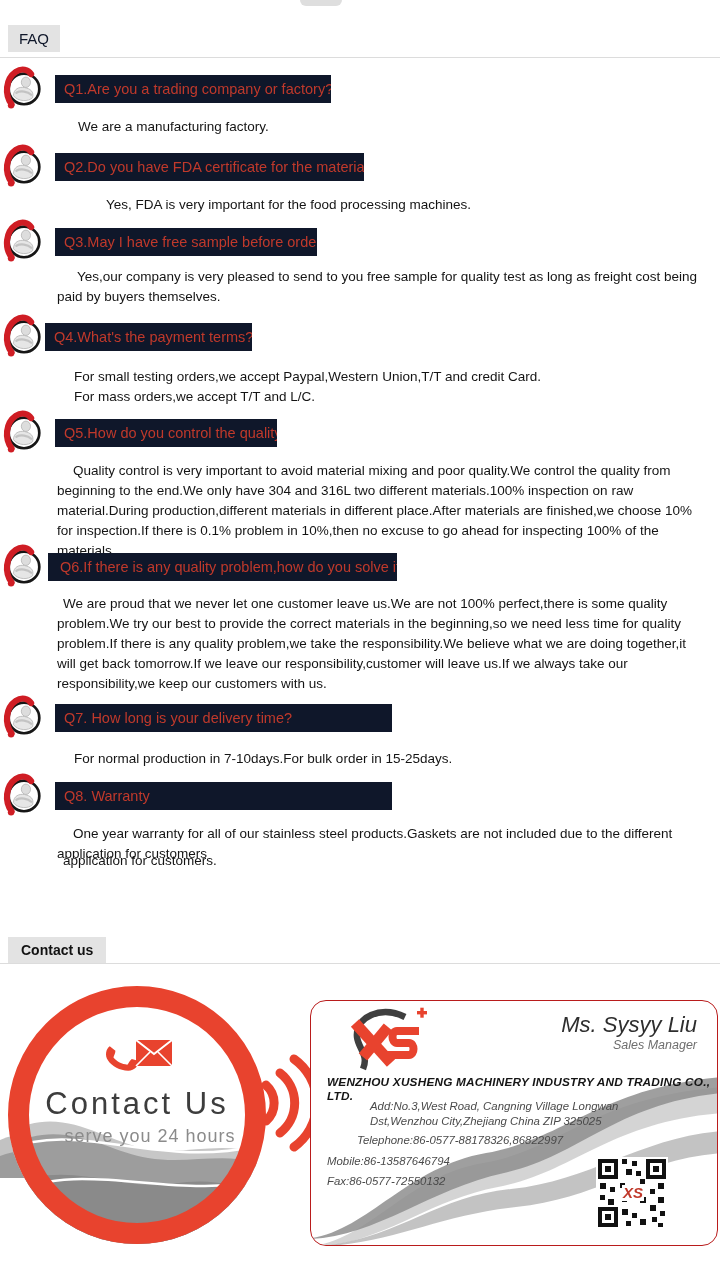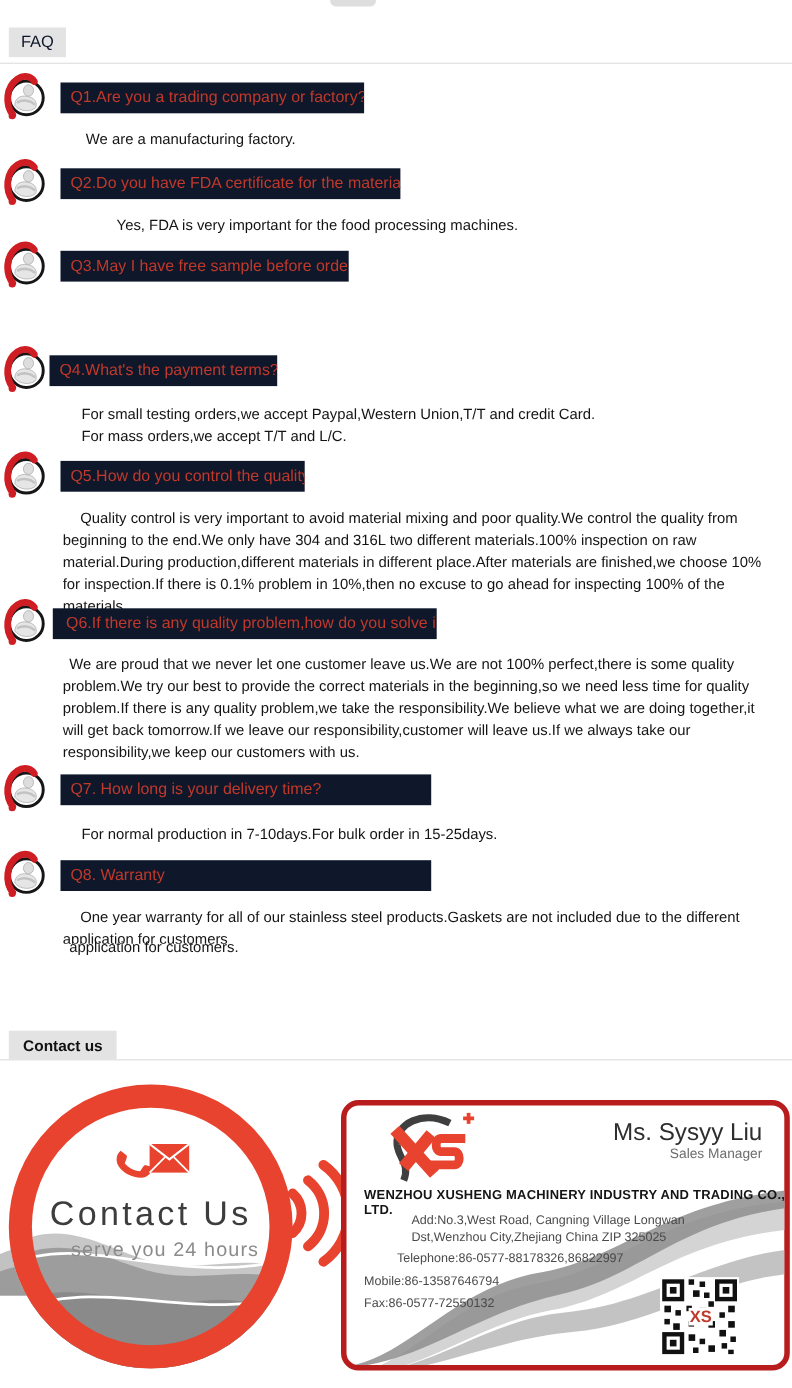--- a/index.html
+++ b/index.html
@@ -17,22 +17,22 @@
   .ans{font-size:13.5px;line-height:20px;color:#141414;}
   .clip{overflow:hidden;}
   
   #circle-bg{left:8px;top:986px;width:258px;height:258px;border-radius:50%;background:#fff;overflow:hidden;}
   #circle-ring{left:8px;top:986px;width:258px;height:258px;border-radius:50%;
                border:21px solid #e8432e;box-sizing:border-box;pointer-events:none;}
   .circle-title{left:0;top:100px;width:258px;text-align:center;font-size:31px;color:#3d3d3d;
                 letter-spacing:3px;}
   .circle-sub{left:13px;top:140px;width:258px;text-align:center;font-size:18px;color:#8b8b8b;letter-spacing:1px;}
   
-  #card{left:310px;top:1000px;width:408px;height:246px;background:#fff;border:5px solid #b91c1c;
-        border-radius:16px;box-sizing:border-box;overflow:hidden;}
+  #card{left:310px;top:1000px;width:408px;height:246px;background:#fff;border:1px solid #b91c1c;
+        border-radius:16px;box-sizing:border-box;overflow:hidden;font-style:italic;}
   .card-name{right:20px;top:12px;font-size:22px;color:#2e2e2e;text-align:left;line-height:24px;}
   .card-title{right:20px;top:37px;font-size:12.5px;color:#6e6e6e;}
   .card-company{left:16px;top:74px;width:386px;font-size:11.8px;font-weight:bold;color:#151515;letter-spacing:.2px;}
   .card-line{left:16px;font-size:11.4px;color:#4a4a4a;}
   .z1{z-index:1}.z2{z-index:2}.z3{z-index:3}
 </style>
 </head>
 <body>
 
 <div id="page">
@@ -64,20 +64,21 @@
   <svg class="abs q-icon" style="top:143px" viewBox="0 0 46 48">
       <use href="#qicon"></use>
     </svg>
   <div class="abs q-bar" style="left:55px;top:153px;width:300px;">Q2.Do you have FDA certificate for the materials?</div>
   <div class="abs ans" style="left:78px;top:195px;margin-left:28px;">Yes, FDA is very important for the food processing machines.</div>
 
   <svg class="abs q-icon" style="top:218px" viewBox="0 0 46 48">
       <use href="#qicon"></use>
     </svg>
   <div class="abs q-bar" style="left:55px;top:228px;width:253px;">Q3.May I have free sample before ordering?</div>
+  <div class="abs ans" style="left:57px;top:267px;width:650px;text-indent:20px;">Yes,our company is very pleased to send to you free sample for quality test as long as freight cost being paid by buyers themselves.</div>
 
   <svg class="abs q-icon" style="top:313px" viewBox="0 0 46 48">
       <use href="#qicon"></use>
     </svg>
   <div class="abs q-bar" style="left:45px;top:323px;width:198px;">Q4.What's the payment terms?</div>
   <div class="abs ans" style="left:74px;top:367px;">For small testing orders,we accept Paypal,Western Union,T/T and credit Card.</div>
   <div class="abs ans" style="left:74px;top:387px;">For mass orders,we accept T/T and L/C.</div>
 
   <svg class="abs q-icon" style="top:409px" viewBox="0 0 46 48">
       <use href="#qicon"></use>

